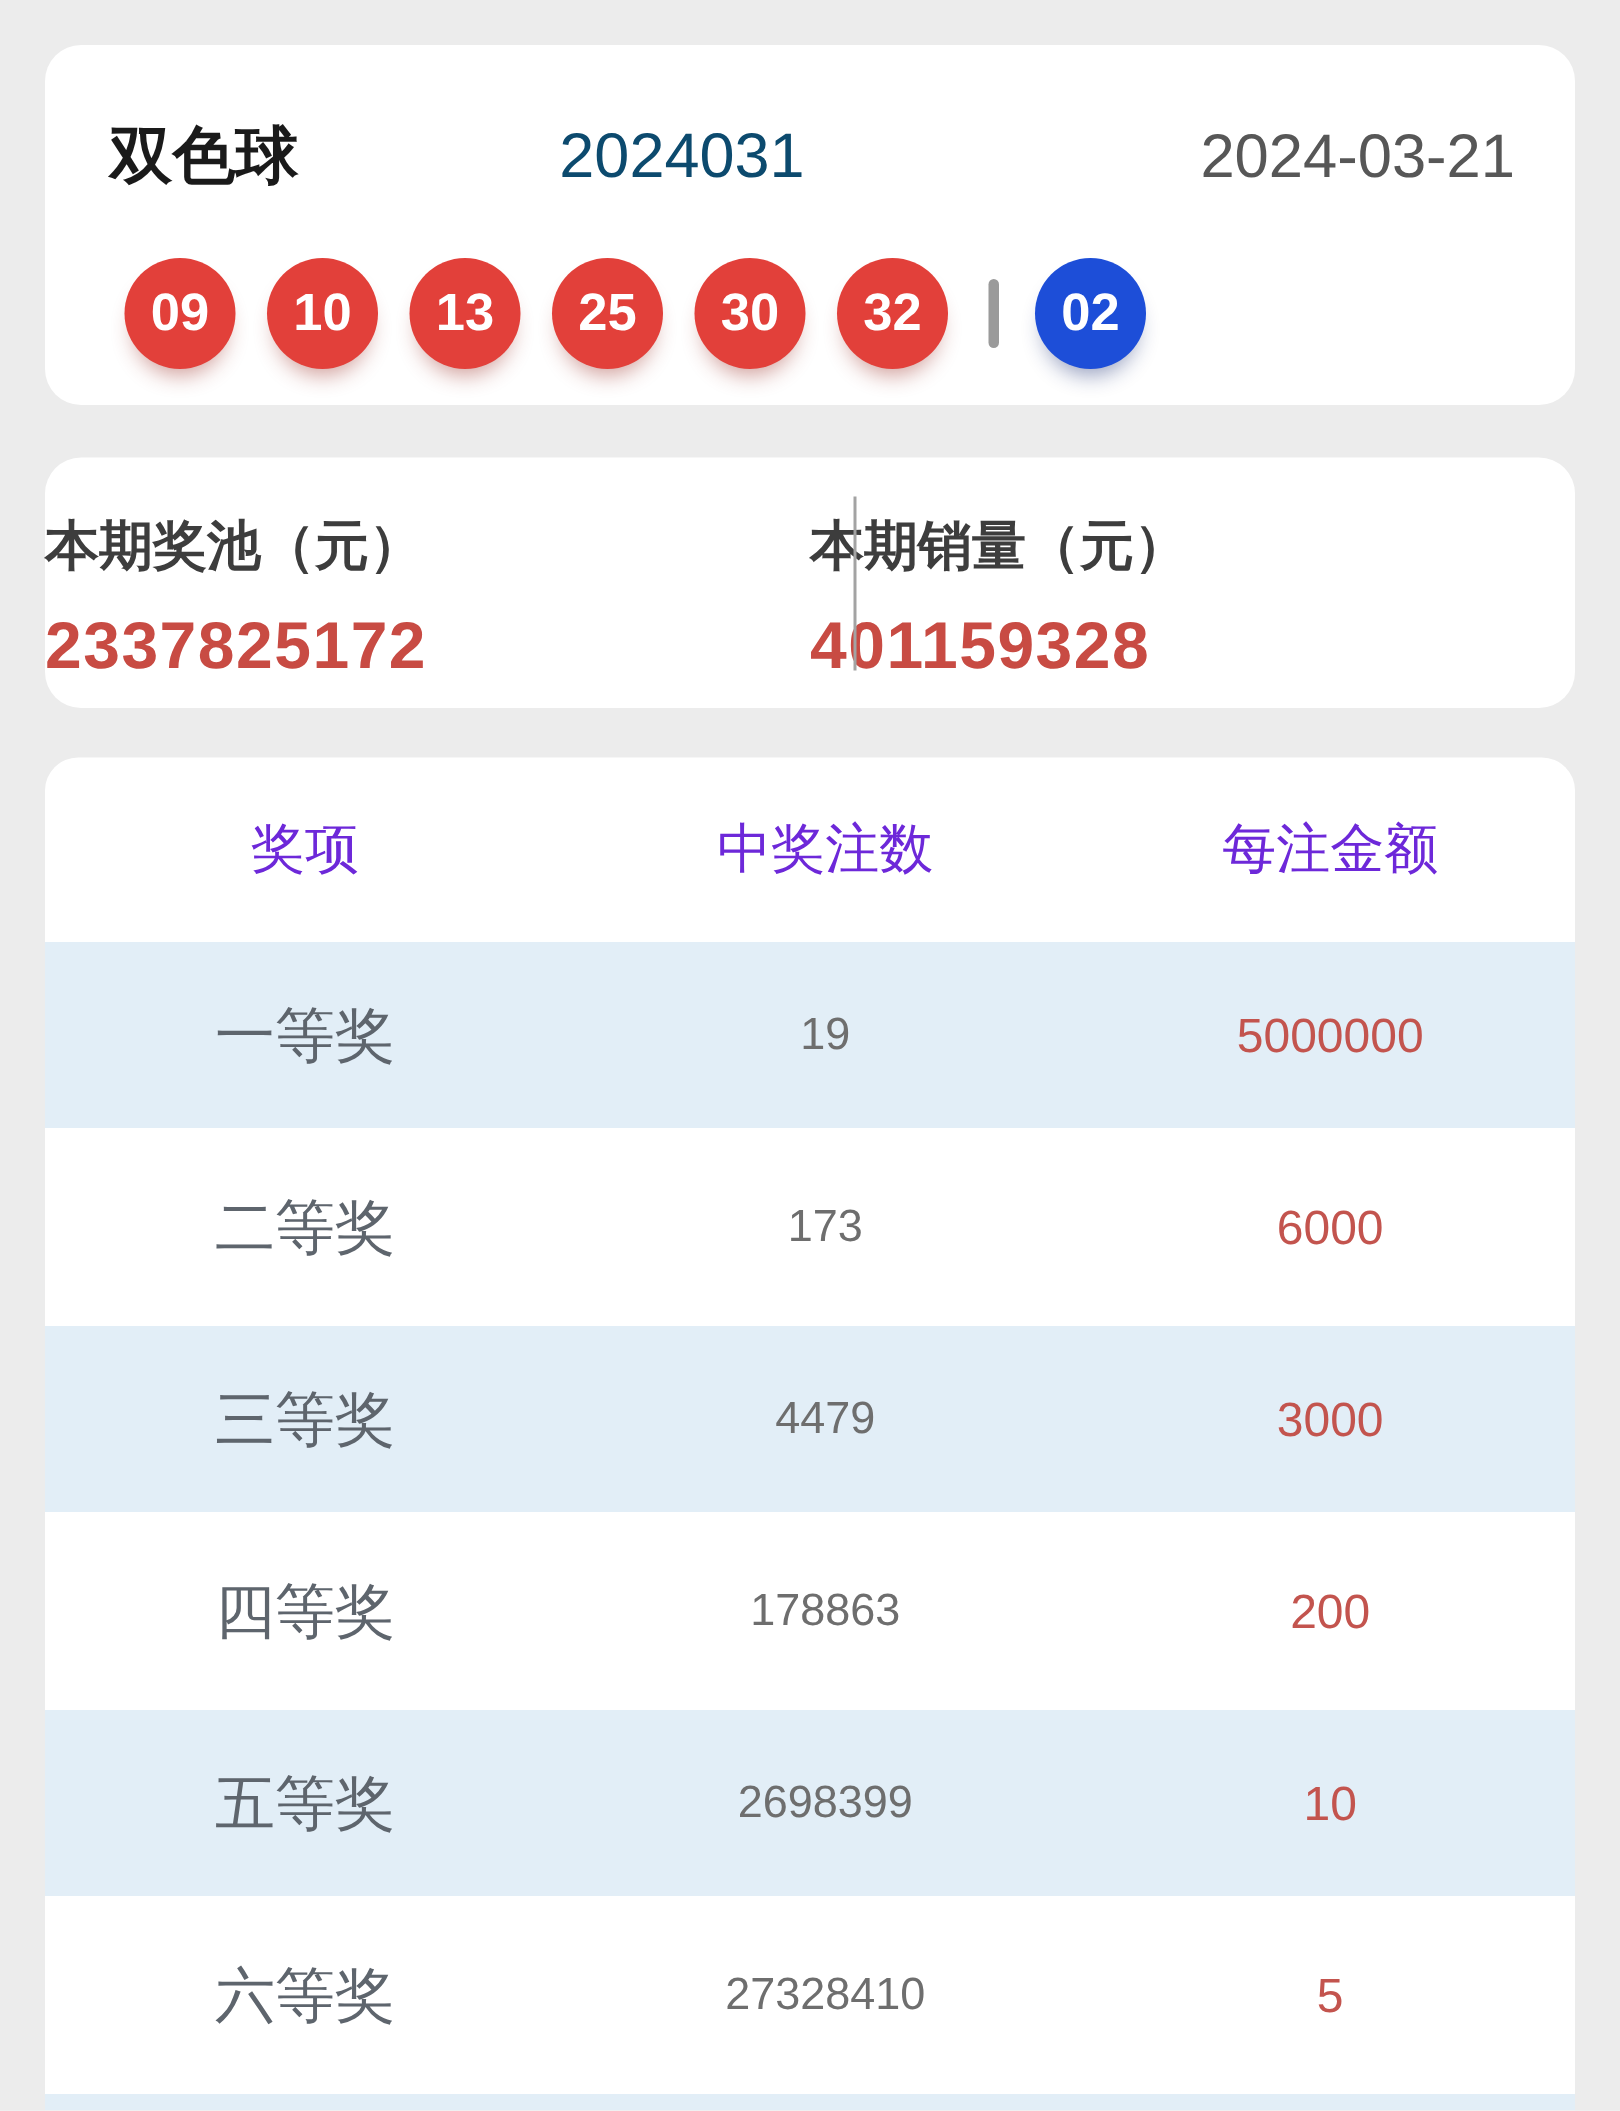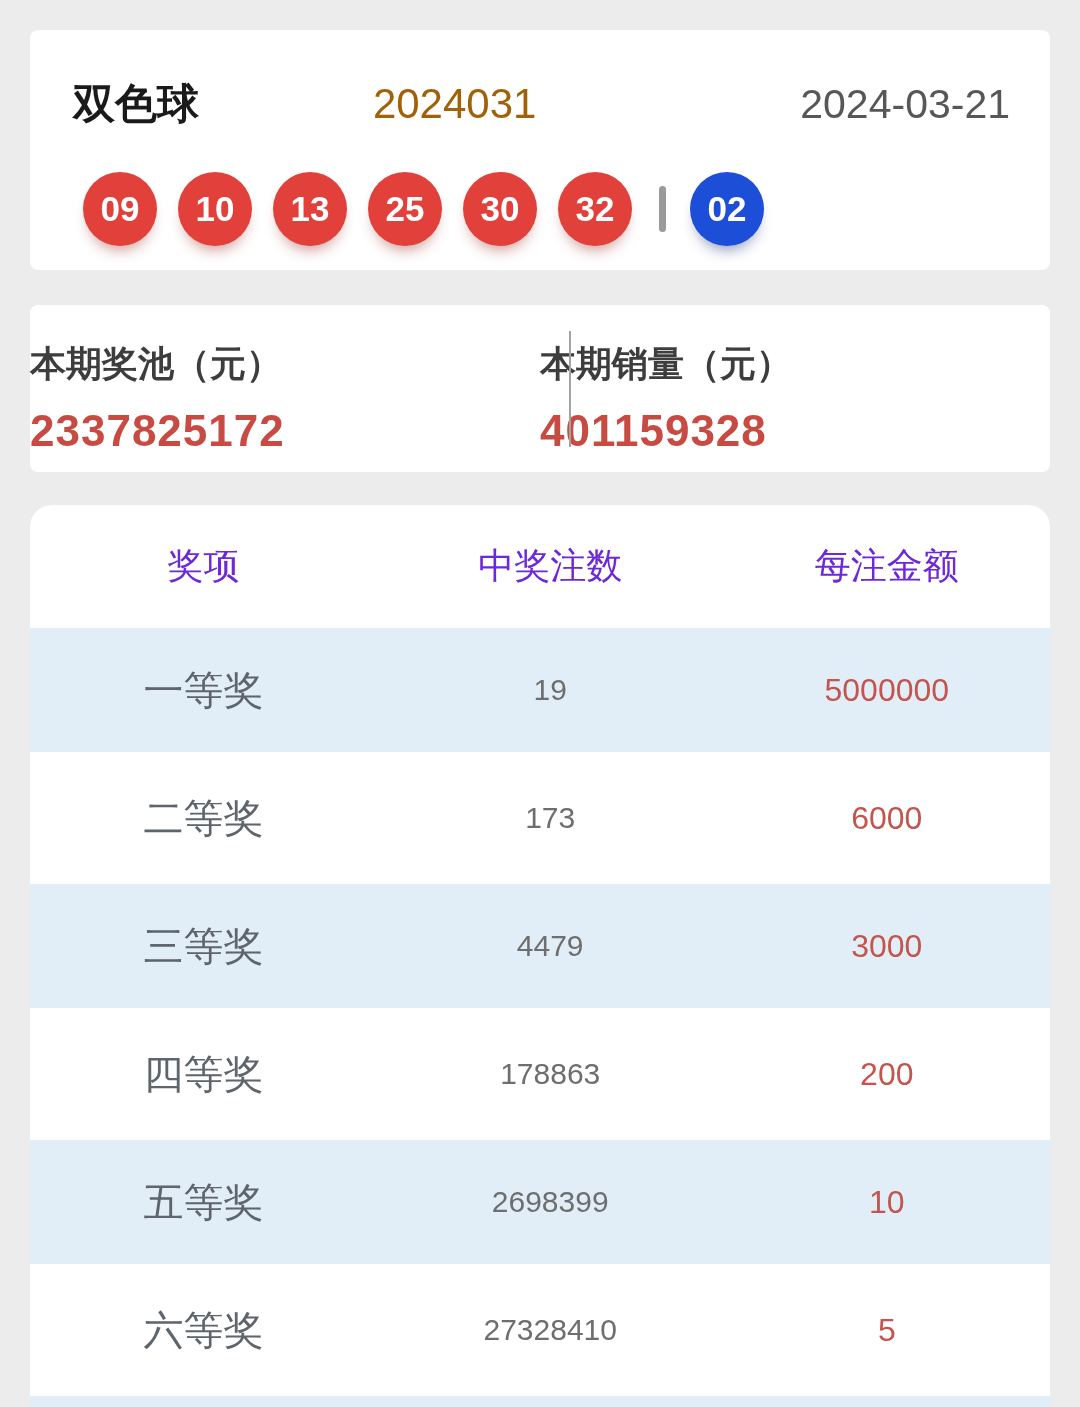--- a/index.html
+++ b/index.html
@@ -1,25 +1,25 @@
 <!DOCTYPE html>
 <html><head>
 <meta charset="utf-8">
 <style>
   * { margin: 0; padding: 0; box-sizing: border-box; }
   html, body { width: 1080px; background: #ececec; font-family: "Liberation Sans", "DejaVu Sans", sans-serif; }
   .page { width: 1080px; height: 1407px; overflow: hidden; background: #ececec; }
 
-  .card { background: #ffffff; border-radius: 8px; margin: 0 30px; width: 1020px; }
+  .card { background: #ffffff; border-radius: 24px; margin: 0 30px; width: 1020px; }
 
   
   .draw-card { height: 240px; padding: 46px 40px 0 43px; margin-top: 30px; }
   .draw-head { display: flex; align-items: baseline; justify-content: space-between; }
   .lottery-name { font-size: 42px; font-weight: bold; color: #1a1a1a; }
-  .draw-number { font-size: 42px; color: #a16207; transform: translateX(-45px); }
+  .draw-number { font-size: 42px; color: #0c4a6e; transform: translateX(-45px); }
   .draw-date { font-size: 41px; color: #575757; }
 
   .balls { display: flex; align-items: center; margin-top: 40px; padding-left: 10px; }
   .ball {
     width: 74px; height: 74px; border-radius: 50%;
     display: inline-flex; align-items: center; justify-content: center;
     color: #ffffff; font-size: 35px; font-weight: bold;
     margin-right: 21px; flex: 0 0 auto;
   }
   .ball.red  { background: #e2403a; box-shadow: 0 10px 14px -6px rgba(150, 40, 30, .45); }

